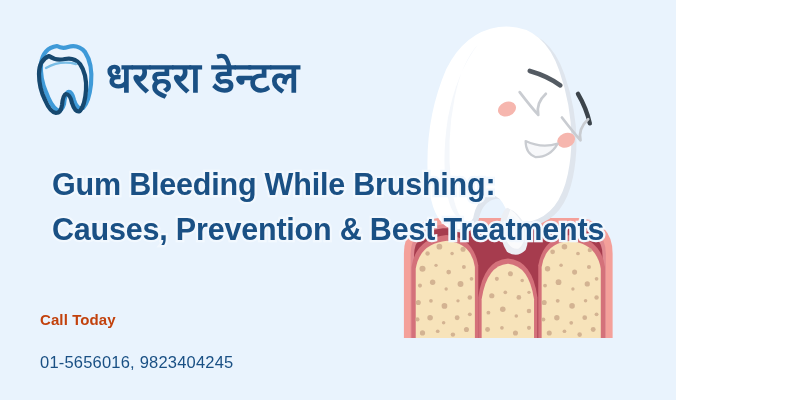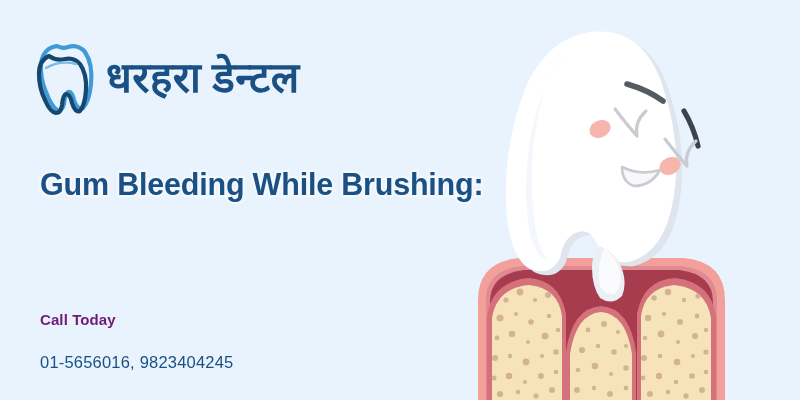--- a/index.html
+++ b/index.html
@@ -6,21 +6,21 @@
 
   html, body {
     width: 800px;
     height: 400px;
     overflow: hidden;
     font-family: "Liberation Sans", sans-serif;
   }
 
   #banner {
     position: relative;
-    width: 800px;
+    width: 676px;
     height: 400px;
     background: #e9f3fd;
     overflow: hidden;
   }
 
   
   #illustration {
     position: absolute;
     inset: 0;
     z-index: 1;
@@ -55,33 +55,33 @@
     z-index: 4;
     font-size: 30.5px;
     font-weight: 700;
     color: #1a5084;
     line-height: 1.48;
     letter-spacing: -0.2px;
     white-space: nowrap;
     -webkit-text-stroke: 4.5px #f2f8fe;
     paint-order: stroke fill;
   }
-  #headline .hl-line { display: block; }
+  #headline .hl-line { display: block; margin-left: 12px; }
 
   
   #call-block {
     position: absolute;
     left: 40px;
     top: 310px;
     z-index: 4;
   }
   #call-label {
     font-size: 15px;
     font-weight: 700;
-    color: #701a75;
+    color: #c2410c;
     letter-spacing: 0.1px;
     line-height: 1.35;
   }
   #call-number {
     font-size: 16.5px;
     font-weight: 400;
     color: #1a5084;
     letter-spacing: 0.2px;
     line-height: 1.5;
     margin-top: 20px;
@@ -253,20 +253,21 @@
                Q29 55 32 54 Q36 54 38 63 Q41 73 46 71 Q51 65 52 50
                Q53 34 46 24 Q40 17 31 19 Q22 21 15 16 Z" fill="none" stroke="#16486f" stroke-width="4.2" stroke-linejoin="round"></path>
 
       <path d="M12 28 Q26 20 42 24" fill="none" stroke="#79bde6" stroke-width="2.4" stroke-linecap="round"></path>
     </svg>
     <div id="logo-text">धरहरा डेन्टल</div>
   </div>
 
   <div id="headline">
     <span class="hl-line">Gum Bleeding While Brushing:</span>
+    <span class="hl-line">Causes, Prevention &amp; Best Treatments</span>
   </div>
 
   <div id="call-block">
     <div id="call-label">Call Today</div>
     <div id="call-number">01-5656016, 9823404245</div>
   </div>
 
 </div>
 
 </body></html>

